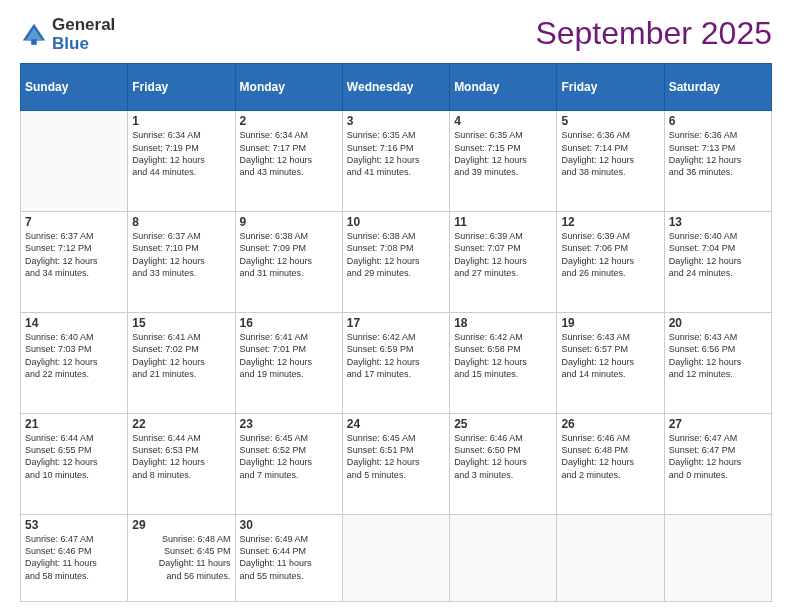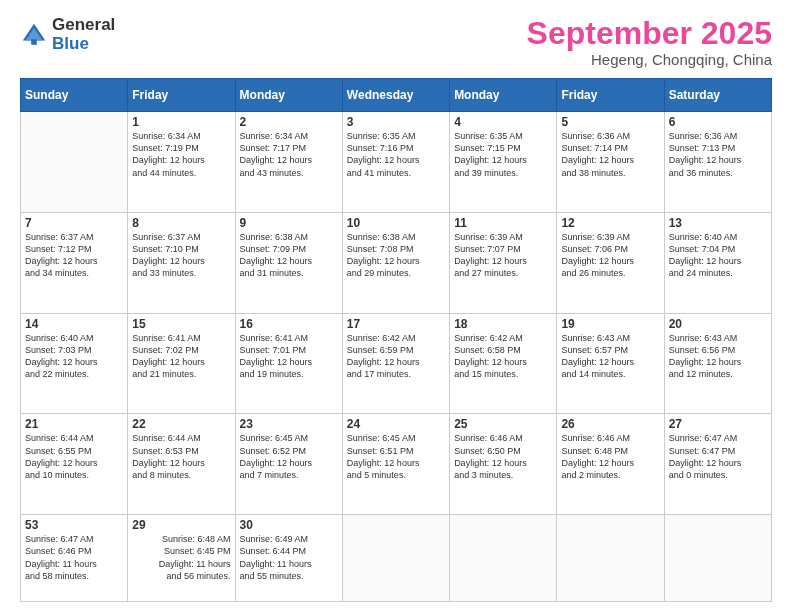--- a/index.html
+++ b/index.html
@@ -47,42 +47,42 @@
     .logo-icon {
       width: 28px;
       height: 28px;
       margin-right: 4px;
     }
     .title-block {
       text-align: right;
     }
     .month-title {
       font-size: 32px;
-      font-weight: bold;
-      color: #ec4899;
+      font-weight: normal;
+      color: #701a75;
       line-height: 1.1;
       margin-left: 40px;
     }
     .subtitle {
       font-size: 15px;
       color: #555;
     }
     .calendar {
       flex: 1;
       border: 1px solid #ccc;
       border-collapse: collapse;
       width: 100%;
       table-layout: fixed;
     }
     .calendar th {
       background: #2a6db5;
       color: #fff;
       font-size: 12px;
       font-weight: bold;
-      padding: 9px 4px;
+      padding: 16px 4px;
       text-align: left;
       border: 1px solid #1a5aa0;
     }
     .calendar td {
       vertical-align: top;
       border: 1px solid #ccc;
       padding: 3px 4px;
       font-size: 9.5px;
       color: #333;
       height: 82px;
@@ -116,21 +116,20 @@
         <polygon points="20,10 32,28 8,28" fill="#5a9ad5"></polygon>
         <rect x="16" y="26" width="8" height="8" fill="#2a6db5"></rect>
       </svg>
       <div class="logo-text">
         <span class="logo-general">General</span>
         <span class="logo-blue">Blue</span>
       </div>
     </div>
     <div class="title-block">
       <div class="month-title">September 2025</div>
-      <div class="subtitle">Hegeng, Chongqing, China</div>
     </div>
   </div>
 
   <table class="calendar">
     <thead>
       <tr>
         <th>Sunday</th>
         <th>Friday</th>
         <th>Monday</th>
         <th>Wednesday</th>

